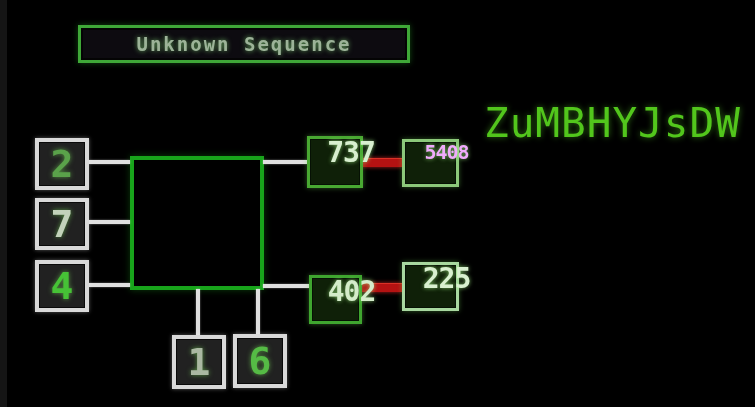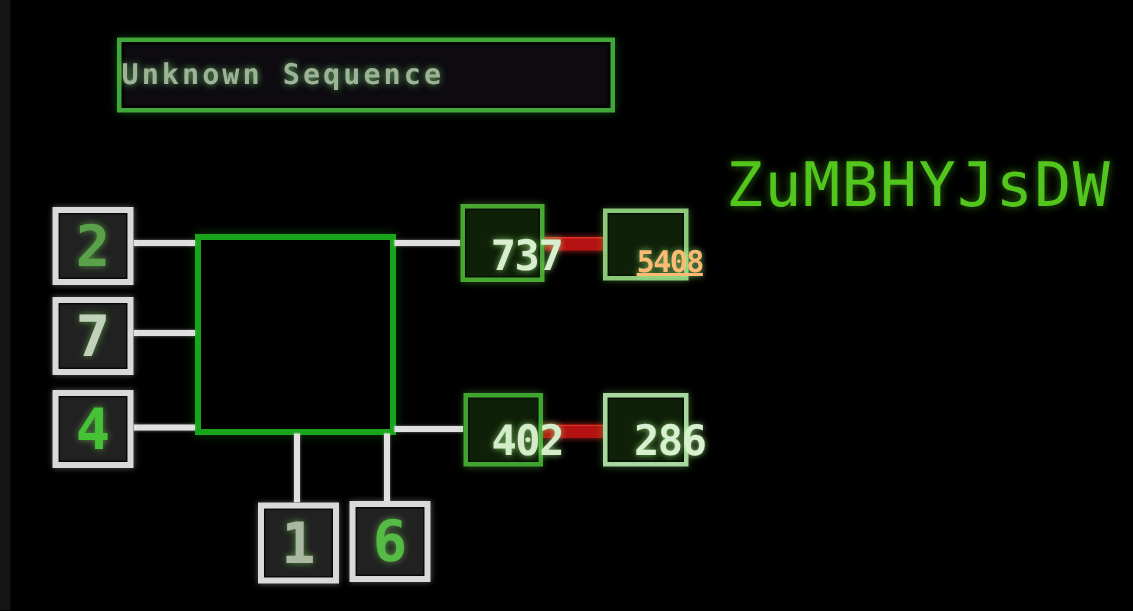--- a/index.html
+++ b/index.html
@@ -1,41 +1,41 @@
 <!DOCTYPE html>
 <html><head>
 <meta charset="utf-8">
 <style>
   html,body{margin:0;padding:0;background:#000;}
   .screen{position:relative;width:755px;height:407px;background:#000;overflow:hidden;
           font-family:"DejaVu Sans Mono",monospace;}
   .edge-strip{position:absolute;left:0;top:0;width:7px;height:407px;background:#151515;}
 
   
-  .title-box{position:absolute;left:78px;top:25px;width:332px;height:50px;box-sizing:border-box;
-             border:3px solid #3fa838;background:#0d0b10;display:flex;align-items:center;justify-content:flex-start;
+  .title-box{position:absolute;left:78px;top:25px;width:332px;height:38px;box-sizing:border-box;
+             border:3px solid #3fa838;background:#0d0b10;display:flex;align-items:center;justify-content:center;
              box-shadow:inset 0 0 0 2px #040404,0 0 6px rgba(40,160,40,.45);}
   .title-box span{font-size:19px;font-weight:bold;letter-spacing:2px;color:#9cb398;
              text-shadow:0 0 5px rgba(120,200,110,.8);}
 
   
   .chip{position:absolute;left:130px;top:156px;width:134px;height:134px;box-sizing:border-box;
         border:4px solid #18a41b;background:#000;box-shadow:0 0 7px rgba(30,170,30,.35);}
 
   
   .tile{position:absolute;width:54px;height:52px;box-sizing:border-box;border:4px solid #d9d9d9;
         background:#212121;display:flex;align-items:center;justify-content:center;
         box-shadow:0 0 4px rgba(255,255,255,.35),inset 0 0 0 1px #0a0a0a;cursor:pointer;}
   .tile span{font-size:38px;font-weight:bold;line-height:1;text-shadow:0 0 5px rgba(120,220,90,.6);}
   .tile-2{left:35px;top:138px;} .tile-7{left:35px;top:198px;} .tile-4{left:35px;top:260px;}
   .tile-1{left:172px;top:335px;height:54px;} .tile-6{left:233px;top:334px;height:54px;}
 
   
   .vbox{position:absolute;box-sizing:border-box;border:3px solid #4d7c0f;background:#0f2008;
-        display:flex;align-items:flex-end;justify-content:center;
+        display:flex;align-items:flex-start;justify-content:center;
         box-shadow:0 0 5px rgba(120,220,90,.4),inset 0 0 0 1px #061104;padding-left:32px;}
   .vbox span{font-weight:bold;line-height:1;letter-spacing:-1px;text-shadow:0 0 4px rgba(170,255,140,.7);}
   .v737 {left:307px;top:136px;width:56px;height:52px;} .v737  span{font-size:28px;}
   .v5408{left:402px;top:139px;width:57px;height:48px;} .v5408 span{font-size:20px;}
   .v402 {left:309px;top:262px;width:53px;height:49px;} .v402  span{font-size:28px;}
   .v365 {left:402px;top:262px;width:57px;height:49px;} .v365  span{font-size:28px;}
 
   
   .wire{position:absolute;background:#e0e0e0;box-shadow:0 0 2px rgba(255,255,255,.5);}
   .wire.h{height:4px;} .wire.v{width:4px;}
@@ -86,27 +86,27 @@
     <span style="color: rgb(170, 184, 162);">1</span>
   </div>
   <div class="tile tile-6">
     <span style="color: rgb(85, 187, 69);">6</span>
   </div>
 
   <div class="vbox v737" style="border-color: rgb(73, 168, 50);">
     <span style="color: rgb(216, 239, 207);">737</span>
   </div>
   <div class="vbox v5408" style="border-color: rgb(140, 200, 122);">
-    <span style="color: #fdba74; text-decoration: underline;">5408</span>
+    <span style="color: #f0abfc;">5408</span>
   </div>
-  <div class="vbox v402" style="border-color: rgb(63, 165, 47);">
+  <div class="vbox v402" style="border-color: rgb(63, 165, 47); margin-top: 13px;">
     <span style="color: rgb(212, 236, 202);">402</span>
   </div>
   <div class="vbox v365" style="border-color: rgb(168, 216, 160);">
-    <span style="color: rgb(217, 240, 208);">286</span>
+    <span style="color: rgb(217, 240, 208);">225</span>
   </div>
 
   <div class="code-col">
     <div>ZuMBHYJsDW</div>
     
     
     
     
     
   </div>

